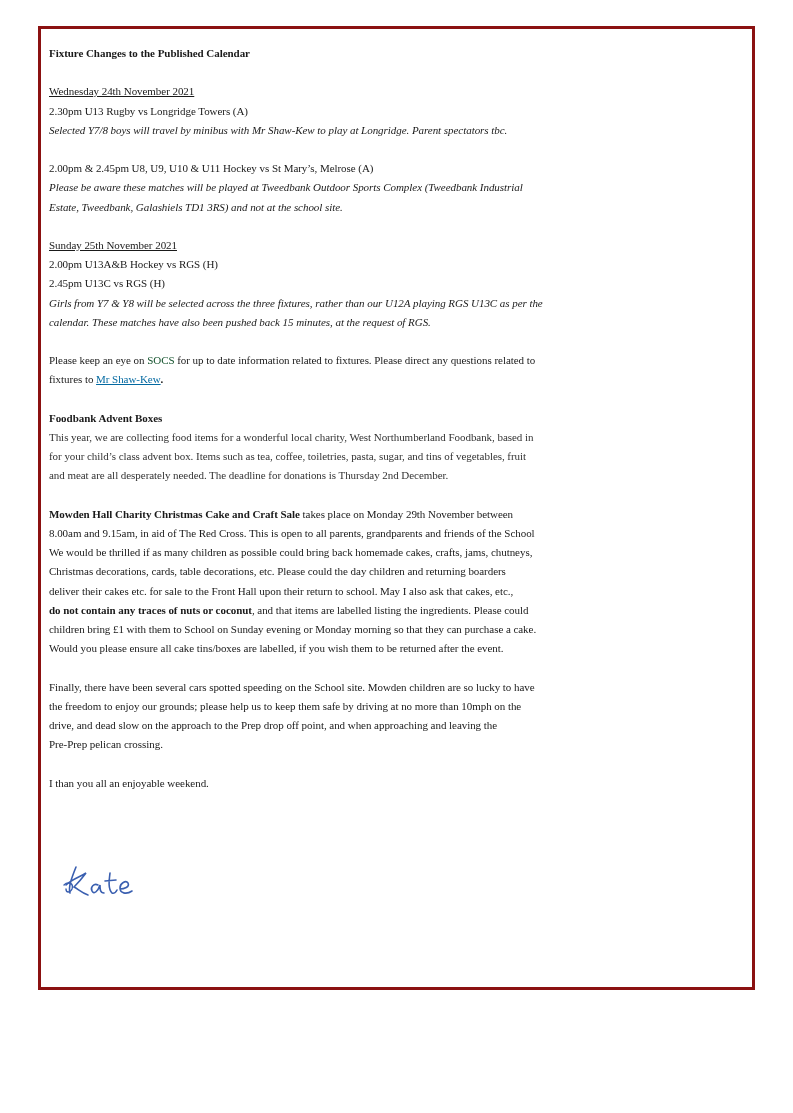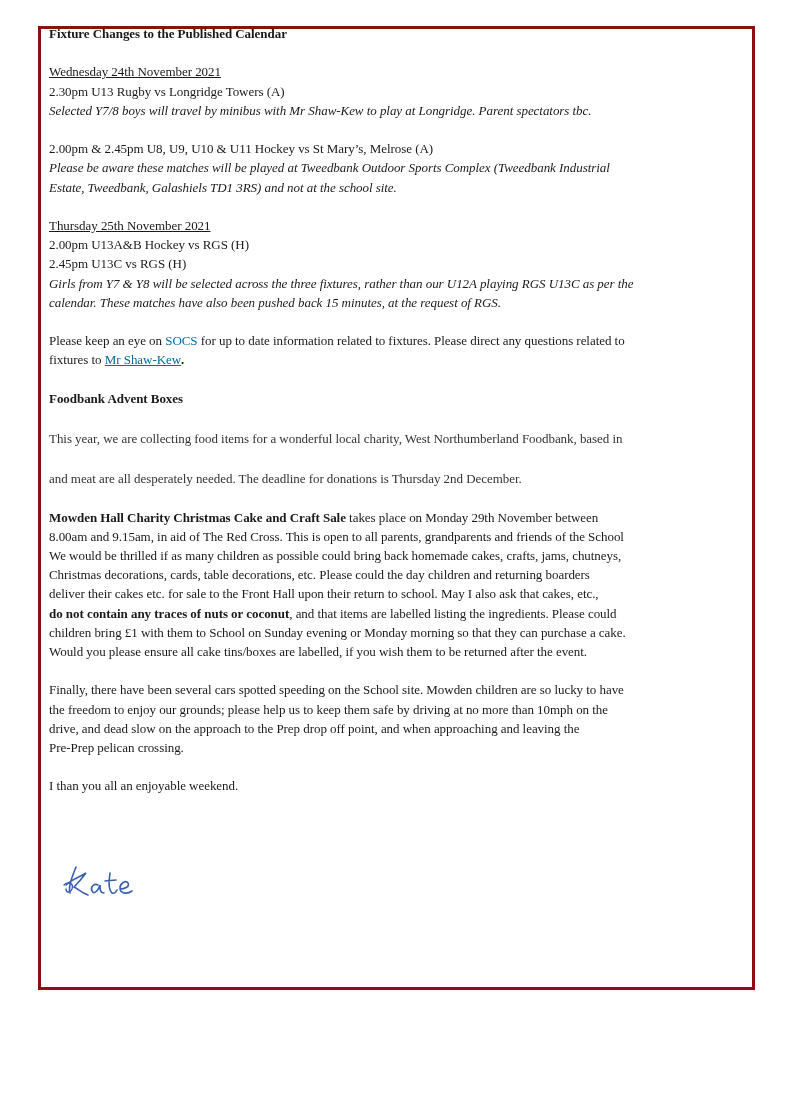--- a/index.html
+++ b/index.html
@@ -20,35 +20,35 @@
       left: 38px;
       top: 26px;
       width: 711px;
       height: 958px;
       border: 3px solid #8b1111;
       box-sizing: content-box;
     }
     .content {
       position: absolute;
       left: 49px;
-      top: 24px;
+      top: 44px;
       width: 695px;
       font-family: "Liberation Serif", "DejaVu Serif", serif;
-      font-size: 13px;
+      font-size: 11px;
       line-height: 19.2px;
       letter-spacing: -0.05px;
     }
     .line { display: block; white-space: nowrap; }
     .blank { display: block; height: 19.2px; }
     .bold { font-weight: bold; }
     .ital { font-style: italic; }
     .under { text-decoration: underline; }
-    .greyish { color: #333333; margin-top: 21px; }
+    .greyish { color: #333333; }
     a.link-blue {
-      color: #0369a1;
+      color: #14532d;
       cursor: pointer;
       margin-top: 32px;
     }
     a.link-teal {
       color: #0369a1;
       text-decoration: underline;
       cursor: pointer;
     }
     .signature {
       position: absolute;
@@ -72,33 +72,34 @@
   <span class="line under">Wednesday 24th November 2021</span>
   <span class="line">2.30pm U13 Rugby vs Longridge Towers (A)</span>
   <span class="line ital">Selected Y7/8 boys will travel by minibus with Mr Shaw-Kew to play at Longridge. Parent spectators tbc.</span>
   <span class="blank"></span>
 
   <span class="line">2.00pm &amp; 2.45pm U8, U9, U10 &amp; U11 Hockey vs St Mary’s, Melrose (A)</span>
   <span class="line ital">Please be aware these matches will be played at Tweedbank Outdoor Sports Complex (Tweedbank Industrial</span>
   <span class="line ital">Estate, Tweedbank, Galashiels TD1 3RS) and not at the school site.</span>
   <span class="blank"></span>
 
-  <span class="line under">Thursday 25th November 2021</span>
+  <span class="line under">Sunday 25th November 2021</span>
   <span class="line">2.00pm U13A&amp;B Hockey vs RGS (H)</span>
   <span class="line">2.45pm U13C vs RGS (H)</span>
   <span class="line ital">Girls from Y7 &amp; Y8 will be selected across the three fixtures, rather than our U12A playing RGS U13C as per the</span>
   <span class="line ital">calendar. These matches have also been pushed back 15 minutes, at the request of RGS.</span>
   <span class="blank"></span>
 
   <span class="line"><span>Please keep an eye on </span><a class="link-blue">SOCS</a><span> for up to date information related to fixtures. Please direct any questions related to</span></span>
   <span class="line"><span>fixtures to </span><a class="link-teal">Mr Shaw-Kew</a><span class="bold">.</span></span>
   <span class="blank"></span>
 
   <span class="line bold">Foodbank Advent Boxes</span>
   <span class="line greyish">This year, we are collecting food items for a wonderful local charity, West Northumberland Foodbank, based in</span>
+  <span class="line greyish">for your child’s class advent box. Items such as tea, coffee, toiletries, pasta, sugar, and tins of vegetables, fruit</span>
   <span class="line greyish">and meat are all desperately needed. The deadline for donations is Thursday 2nd December.</span>
   <span class="blank"></span>
 
   <span class="line"><span class="bold">Mowden Hall Charity Christmas Cake and Craft Sale</span><span> takes place on Monday 29th November between</span></span>
   <span class="line">8.00am and 9.15am, in aid of The Red Cross. This is open to all parents, grandparents and friends of the School</span>
   <span class="line">We would be thrilled if as many children as possible could bring back homemade cakes, crafts, jams, chutneys,</span>
   <span class="line">Christmas decorations, cards, table decorations, etc. Please could the day children and returning boarders</span>
   <span class="line">deliver their cakes etc. for sale to the Front Hall upon their return to school. May I also ask that cakes, etc.,</span>
   <span class="line"><span class="bold">do not contain any traces of nuts or coconut</span><span>, and that items are labelled listing the ingredients. Please could</span></span>
   <span class="line">children bring £1 with them to School on Sunday evening or Monday morning so that they can purchase a cake.</span>

